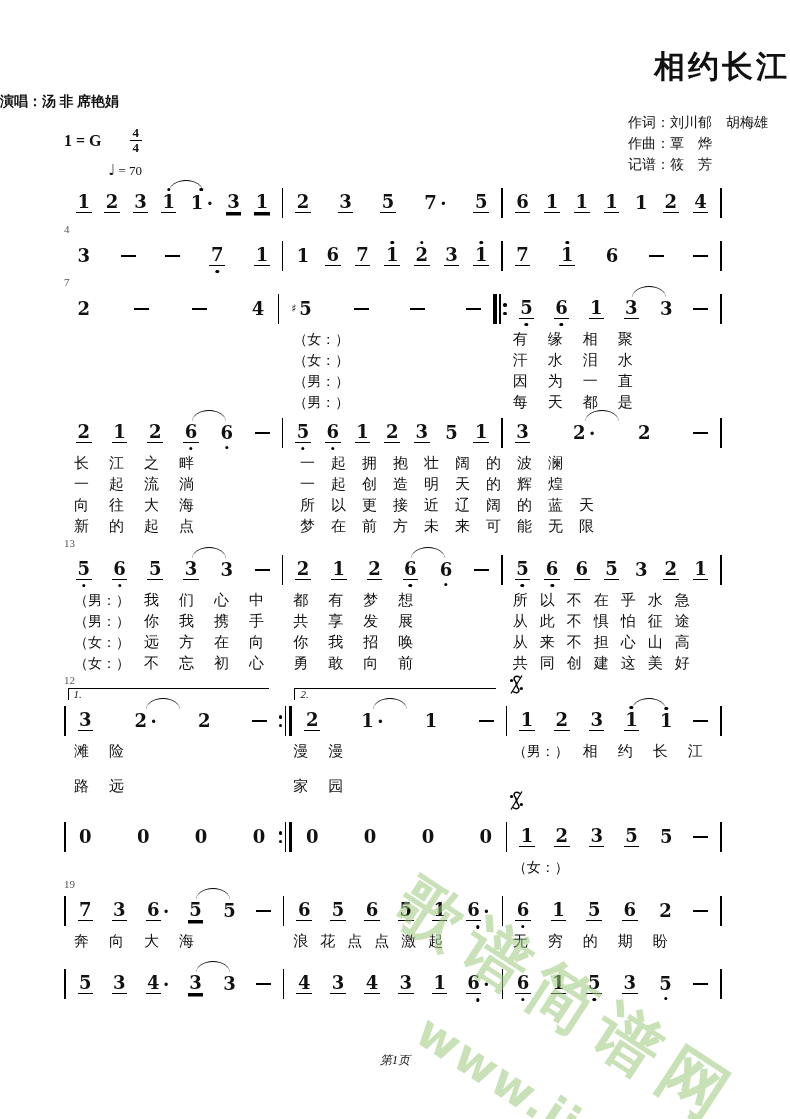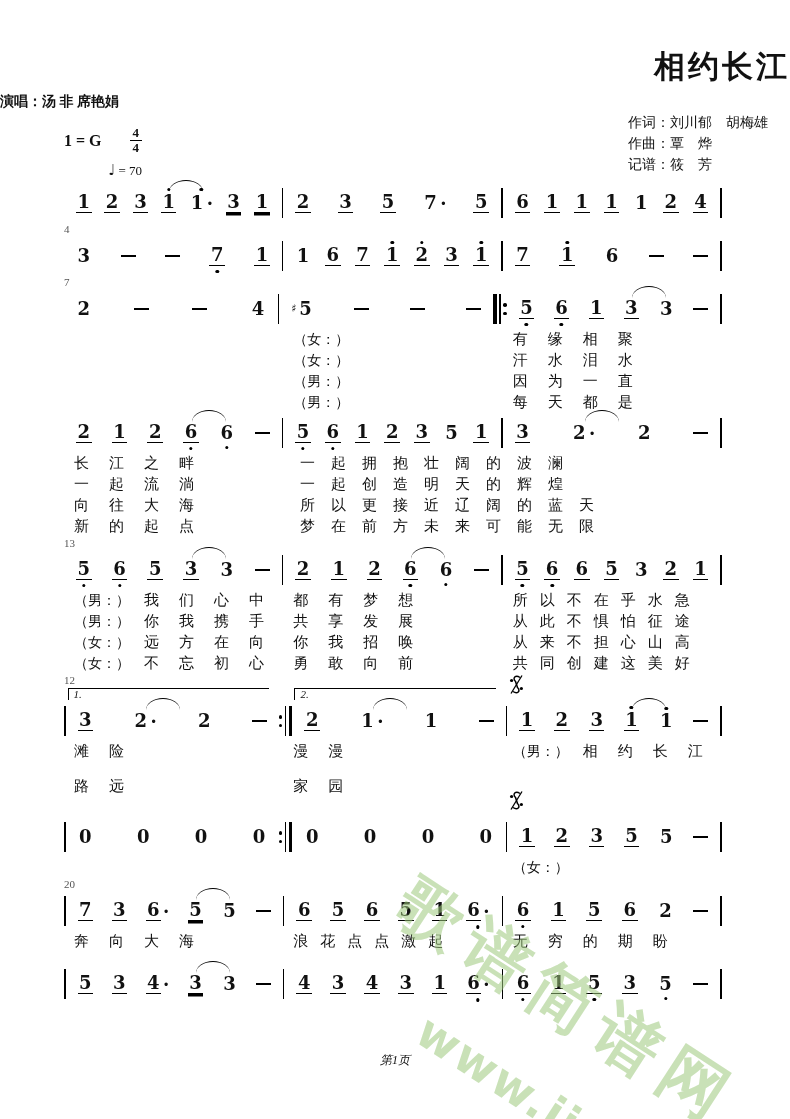--- a/index.html
+++ b/index.html
@@ -893,21 +893,21 @@
         </div>
         <div class="lrow">
           <div class="lcell"></div>
           <div class="lcell"></div>
           <div class="lcell">
             <span class="llabel">（女：）</span>
           </div>
         </div>
       </div>
       <div class="system">
-        <div class="mnum">20</div>
+        <div class="mnum">19</div>
         <div class="mline">
           <span class="barwrap">
             <span class="bar"></span>
           </span>
           <div class="measure">
             <span class="tok">
               <span class="glyph u1">7</span>
             </span>
             <span class="tok">
               <span class="glyph u1">3</span>

